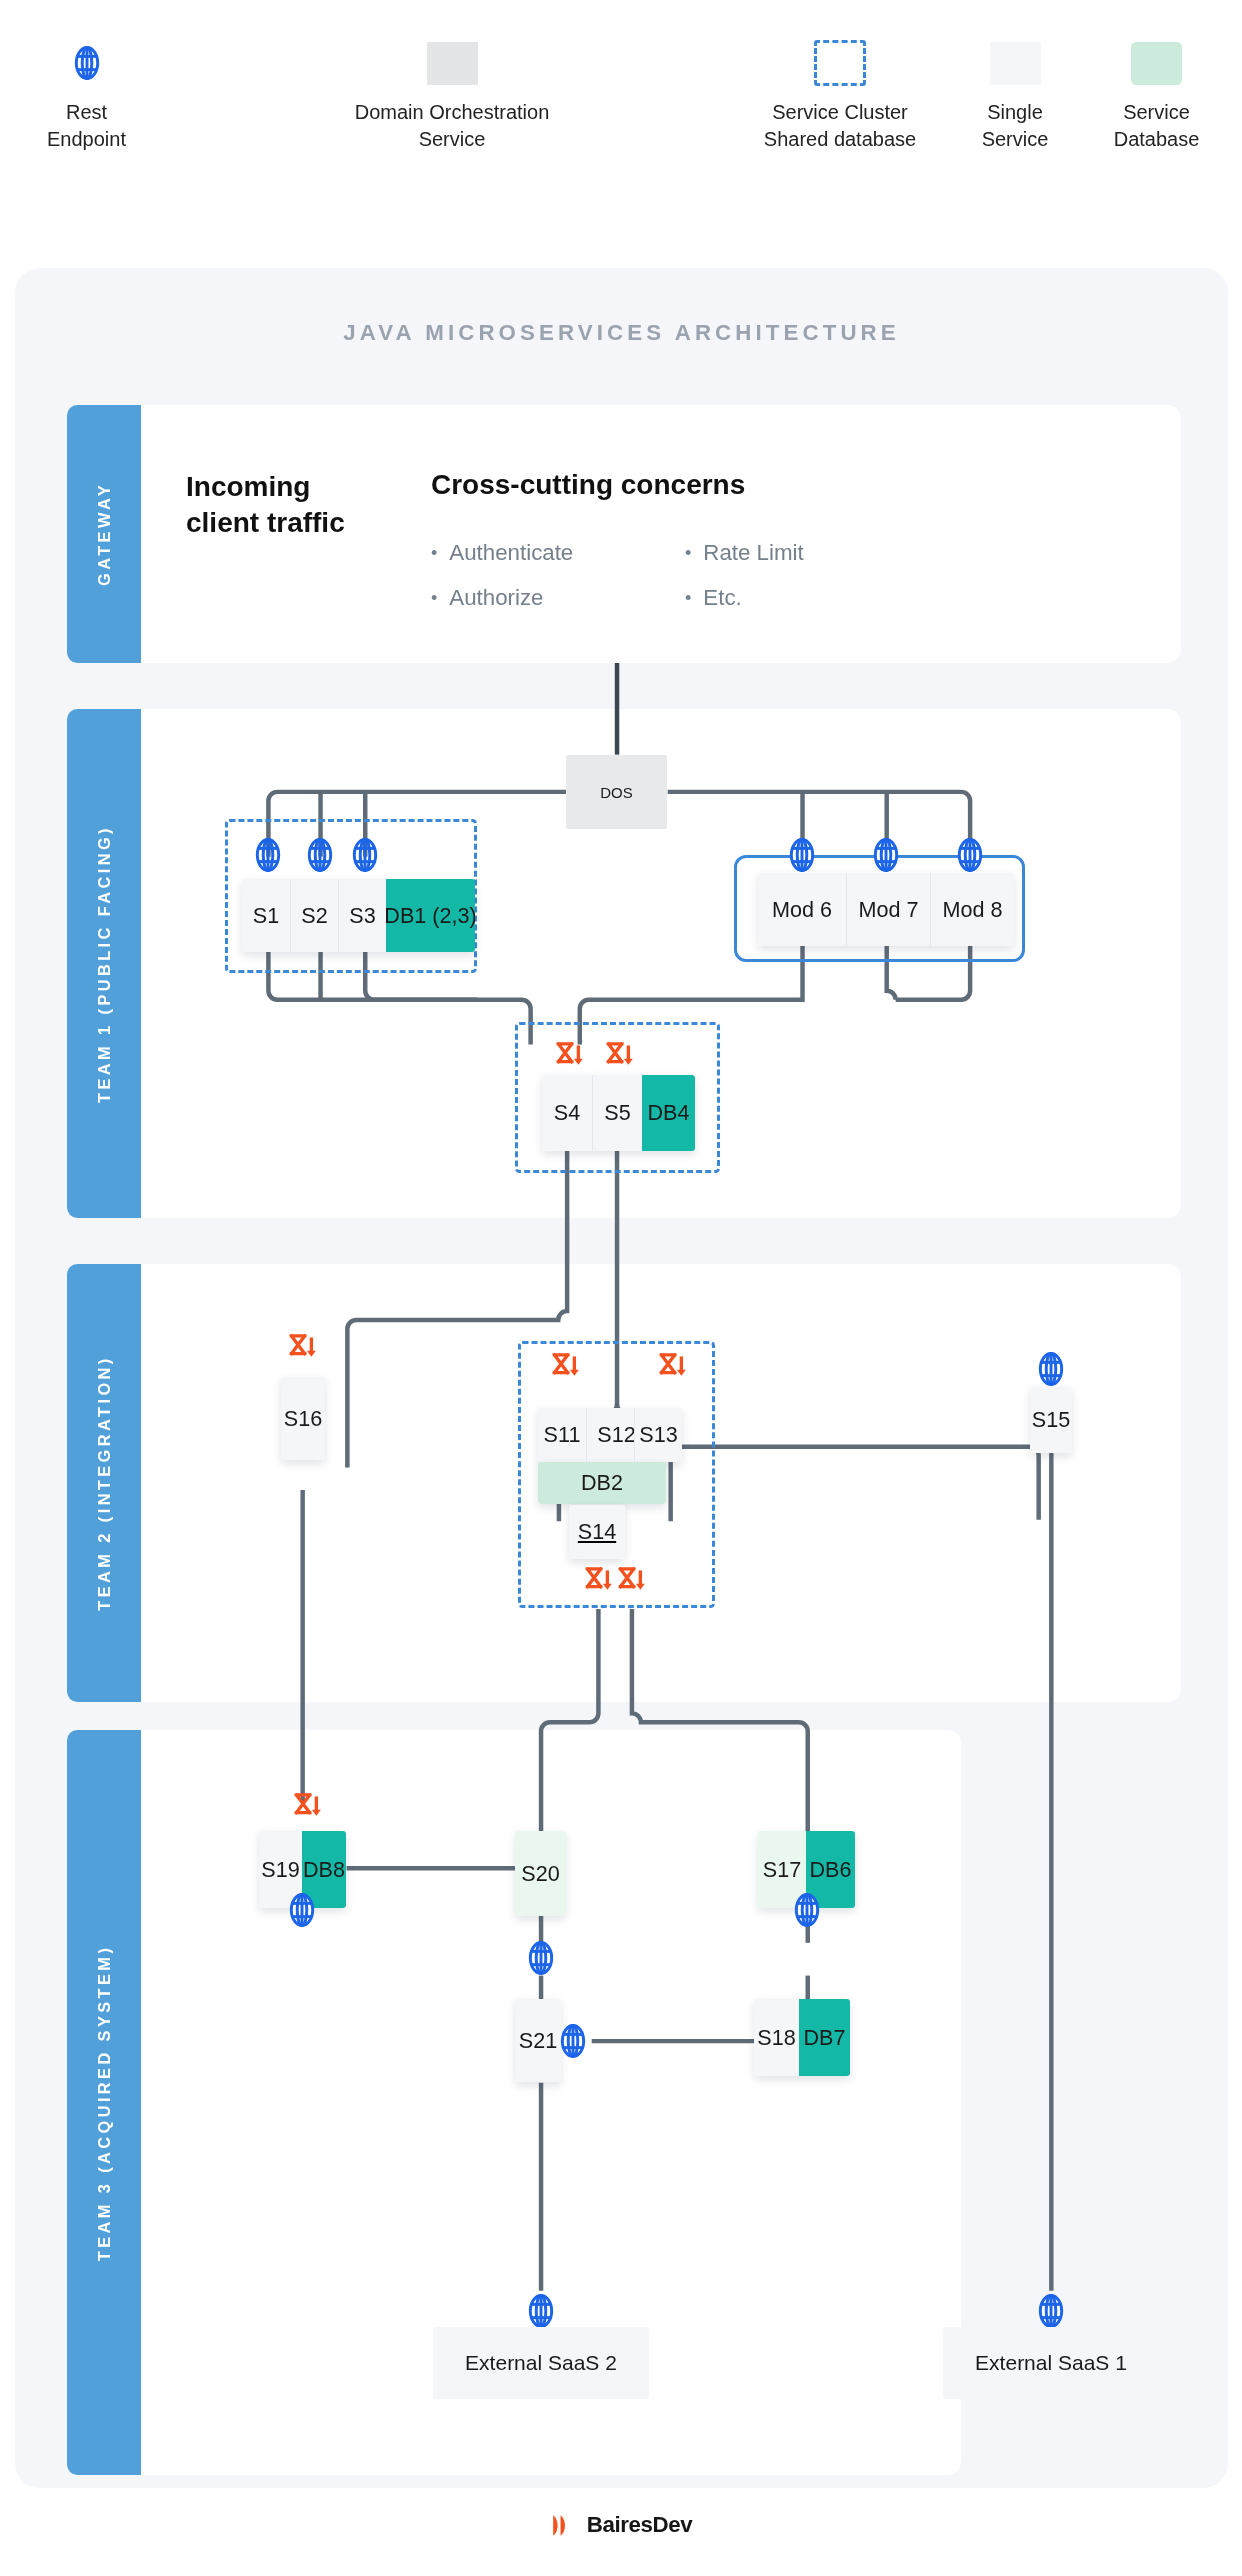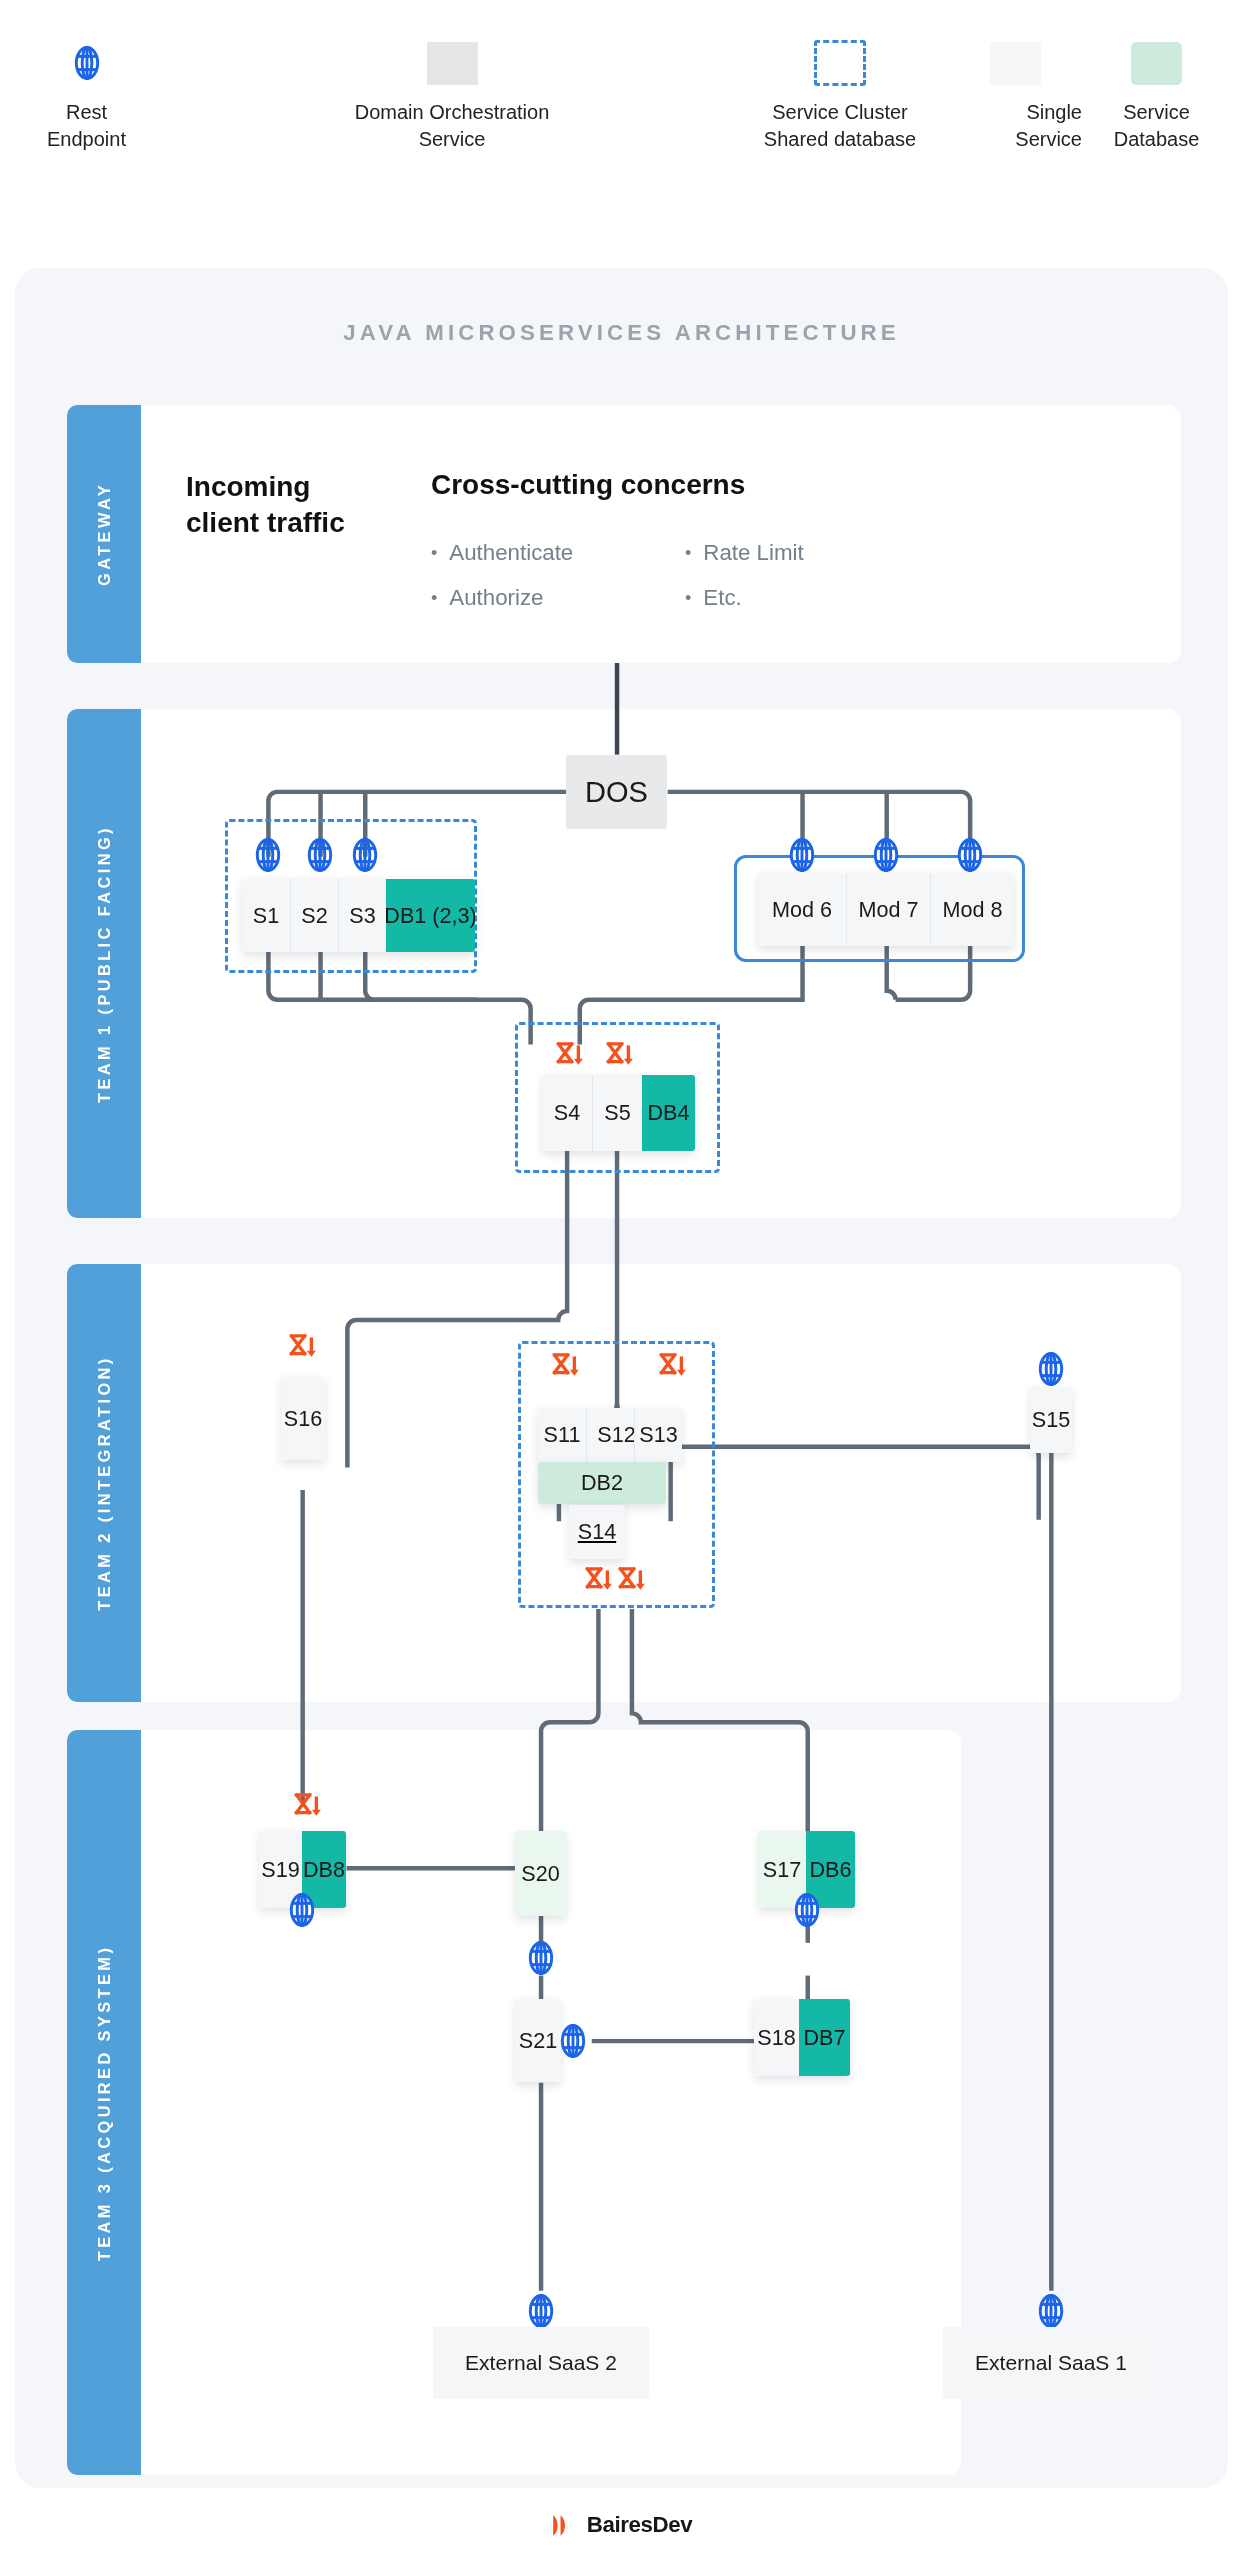--- a/index.html
+++ b/index.html
@@ -74,21 +74,21 @@
   .cell.lite { background:#e9f7ef; }
   .cell.shadedb { background:#cdebdc; }
 
   .dashbox { position:absolute; border:3.7px dashed #3b87d8; border-radius:4.5px; }
   .monobox { position:absolute; border:3.7px solid #3b87d8; border-radius:12px; }
 
   .icon { position:absolute; }
 
   #dos { position:absolute; left:566px; top:755px; width:101px; height:74px;
          background:#e7e9eb; display:flex; align-items:center; justify-content:center;
-         font-size:29px; color:#1a1a1a; border-radius:2.2px; }
+         font-size:15px; color:#1a1a1a; border-radius:2.2px; }
 
   .saas { position:absolute; width:216px; height:72px; background:#f4f6f8;
           display:flex; align-items:center; justify-content:center;
           font-size:21px; color:#1a1a1a; border-radius:2.2px; }
 
   
   #footer { position:absolute; left:0; top:2512px; width:1243px;
             display:flex; align-items:center; justify-content:center; gap:11px; }
   #footer .bd-mark { width:25px; height:25px; display:block; }
   #footer .bd-text { font-size:22.3px; font-weight:700; color:#161616; letter-spacing:-0.4px; }
@@ -123,21 +123,21 @@
 
 
   <div class="lg-item" style="left:732px;width:216px;">
     <div class="lg-sym">
         <div class="sw-clus"></div>
       </div>
     <div class="lg-cap"><span>Service Cluster</span><br>
       <span>Shared database</span></div>
   </div>
 
-  <div class="lg-item" style="left:948px;width:134px;text-align:right;">
+  <div class="lg-item" style="left:948px;width:134px;">
     <div class="lg-sym">
         <div class="sw-single"></div>
       </div>
     <div class="lg-cap"><span>Single</span><br>
       <span>Service</span></div>
   </div>
 
   <div class="lg-item" style="left:1082px;width:149px;">
     <div class="lg-sym">
         <div class="sw-db"></div>

